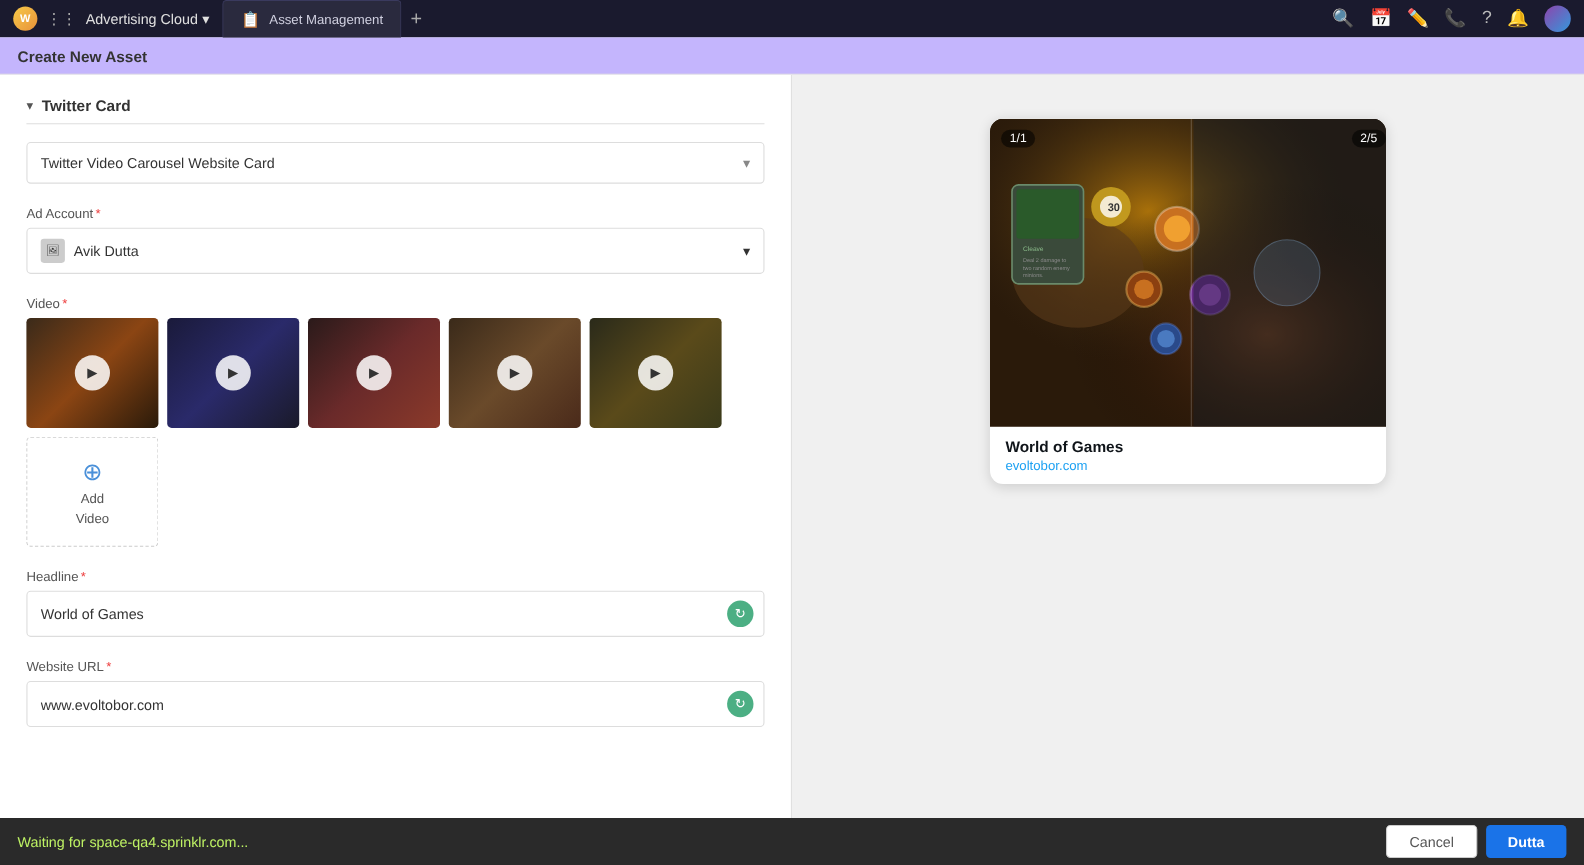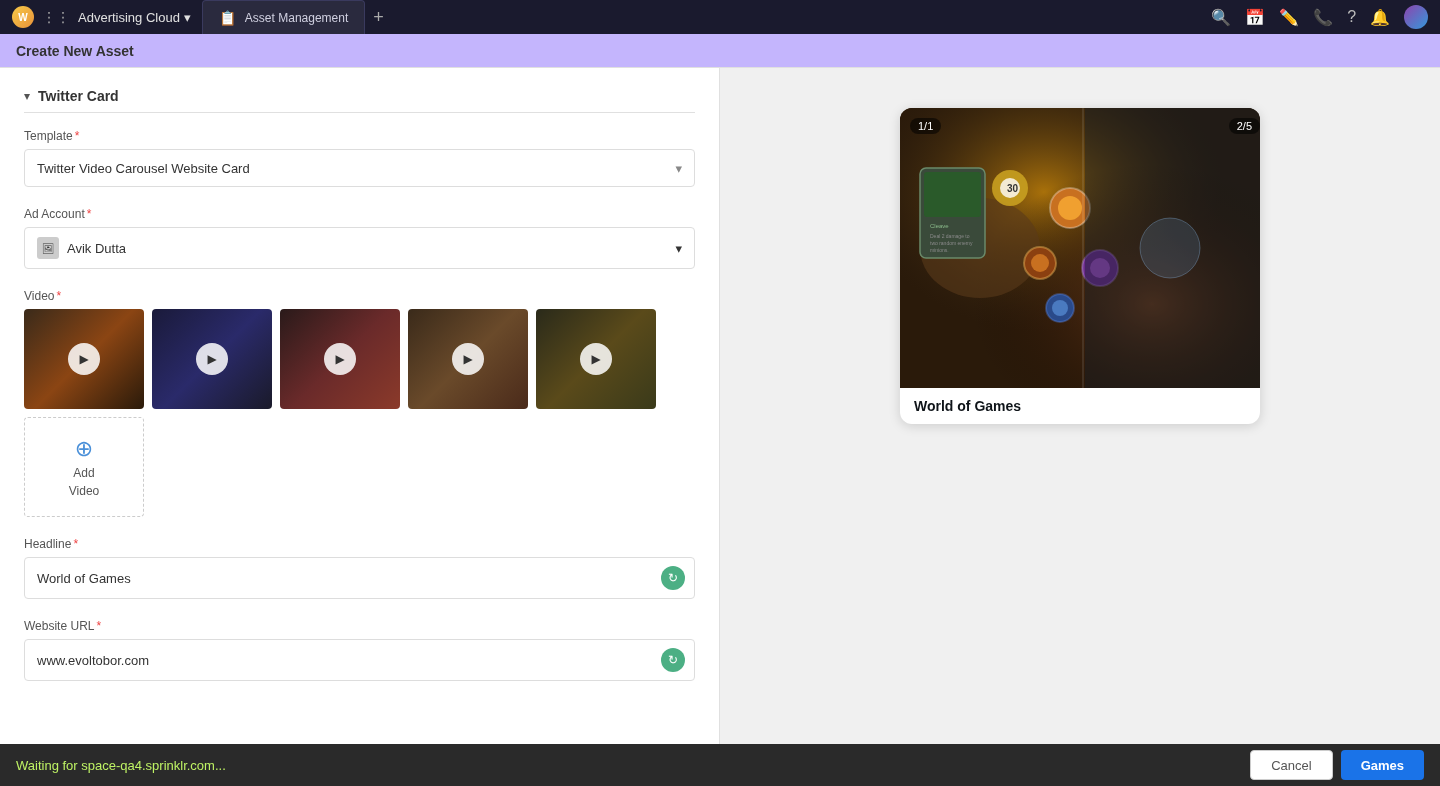--- a/index.html
+++ b/index.html
@@ -292,23 +292,20 @@
 <div class="main-layout">
 
   <div class="form-panel">
 
     <div class="section-header">
       <span class="section-collapse">▾</span>
       <span class="section-title">Twitter Card</span>
     </div>
 
     <div class="form-group">
-      <label class="form-label">
-        <span>Template</span><span class="required-star">*</span>
-      </label>
       <div class="form-select">
         <span>Twitter Video Carousel Website Card</span>
         <span class="chevron">▾</span>
       </div>
     </div>
 
     <div class="form-group">
       <label class="form-label">
         <span>Ad Account</span><span class="required-star">*</span>
       </label>
@@ -416,26 +413,27 @@
             <circle cx="110" cy="80" r="18" fill="#c8a020" opacity="0.9"></circle>
             <circle cx="110" cy="80" r="10" fill="white" opacity="0.8"></circle>
             <text x="107" y="84" fill="#333" font-size="10" font-weight="bold">30</text>
           </svg>
         </div>
         <div class="card-counter-left">1/1</div>
         <div class="card-counter-right">2/5</div>
       </div>
       <div class="card-text">
         <div class="card-title">World of Games</div>
+        <div class="card-url">evoltobor.com</div>
       </div>
     </div>
   </div>
 
 </div>
 
 <div class="bottom-bar">
   <span class="status-text">Waiting for space-qa4.sprinklr.com...</span>
 </div>
 
 <div class="bottom-actions">
   <button class="btn-cancel">Cancel</button>
-  <button class="btn-save">Games</button>
+  <button class="btn-save">Dutta</button>
 </div>
 
 </body></html>

